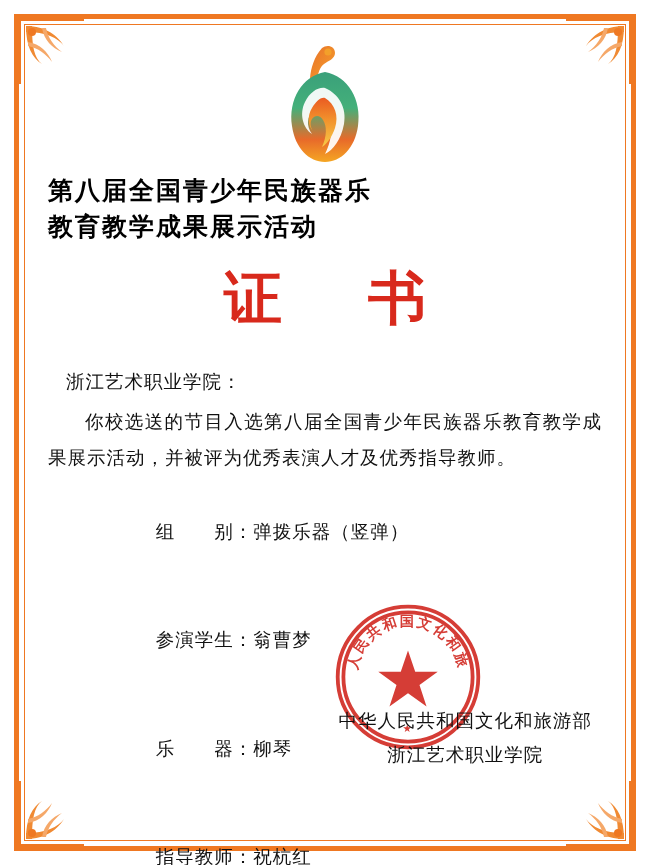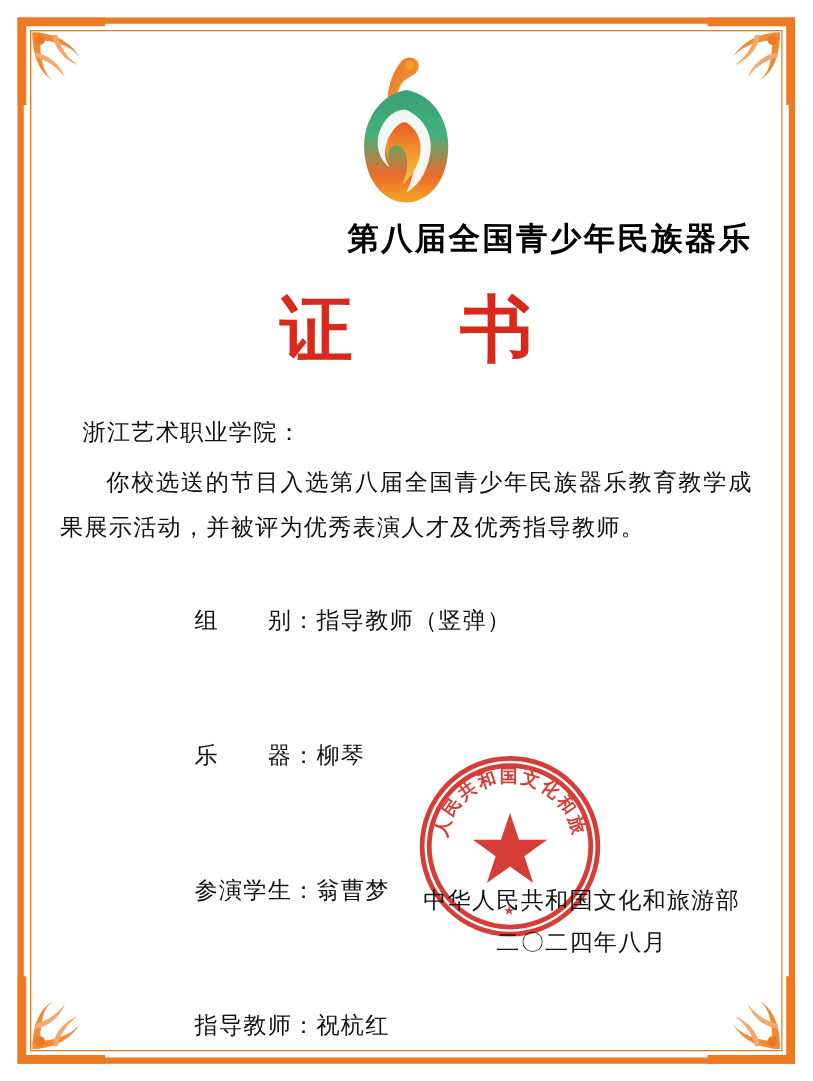--- a/index.html
+++ b/index.html
@@ -64,21 +64,21 @@
   }
 
   .logo-wrap {
     display: flex;
     justify-content: center;
     margin-top: 8px;
     margin-bottom: 6px;
   }
 
   .title-block {
-    text-align: right;
+    text-align: left;
     color: #000;
     font-family: "DejaVu Serif", "Liberation Serif", serif;
     font-weight: bold;
     font-size: 25px;
     line-height: 1.42;
     letter-spacing: 2px;
   }
 
   .big-title {
     text-align: center;
@@ -221,37 +221,38 @@
 
         <path d="M60,30 C83,34 97,58 93,84 C90,106 76,120 60,120 C44,120 30,106 27,84 C23,58 37,34 60,30 Z" fill="url(#gbody)"></path>
 
         <path d="M60,46 C74,52 82,66 79,82 C76,98 68,108 60,112 C66,100 68,88 64,78 C61,70 54,66 48,70 C42,74 41,84 47,92 C38,86 34,72 40,60 C45,50 53,45 60,46 Z" fill="#ffffff" opacity="0.92"></path>
         <path d="M60,56 C70,62 74,74 70,86 C67,95 62,102 57,105 C62,94 62,84 58,78 C55,73 50,73 47,77 C45,80 45,85 48,89 C43,84 42,74 47,66 C51,60 55,55 60,56 Z" fill="url(#gflame)"></path>
       </svg>
     </div>
 
     <div class="title-block">
       <div>第八届全国青少年民族器乐</div>
+      <div>教育教学成果展示活动</div>
     </div>
 
     <div class="big-title">证　书</div>
 
     <div class="body-text">
       <div class="salutation">浙江艺术职业学院：</div>
       <div class="paragraph">你校选送的节目入选第八届全国青少年民族器乐教育教学成果展示活动，并被评为优秀表演人才及优秀指导教师。</div>
 
       <div class="fields">
         <div class="field-row">
-          <span>组　　别：</span><span>指导教师（竖弹）</span>
+          <span>组　　别：</span><span>弹拨乐器（竖弹）</span>
+        </div>
+        <div class="field-row">
+          <span>参演学生：</span><span>翁曹梦</span>
         </div>
         <div class="field-row">
           <span>乐　　器：</span><span>柳琴</span>
-        </div>
-        <div class="field-row">
-          <span>参演学生：</span><span>翁曹梦</span>
         </div>
         <div class="field-row">
           <span>指导教师：</span><span>祝杭红</span>
         </div>
       </div>
 
     </div>
 
     <svg class="seal" viewBox="0 0 160 160">
       <g fill="none" stroke="#d0231b" stroke-width="4">
@@ -266,17 +267,17 @@
       </defs>
       <text font-family="'DejaVu Sans','Liberation Sans',sans-serif" font-size="15" font-weight="bold" fill="#d0231b" letter-spacing="2.2">
         <textPath href="#sealArc" startOffset="50%" text-anchor="middle">中华人民共和国文化和旅游部</textPath>
       </text>
 
       <text x="80" y="138" text-anchor="middle" font-family="'DejaVu Sans','Liberation Sans',sans-serif" font-size="11" fill="#d0231b" letter-spacing="1.5">★</text>
     </svg>
 
     <div class="sign-area">
       <div class="sign-line">中华人民共和国文化和旅游部</div>
-      <div class="sign-line">二〇二四年八月</div>
+      <div class="sign-line">浙江艺术职业学院</div>
     </div>
 
   </div>
 </div>
 
 </body></html>

